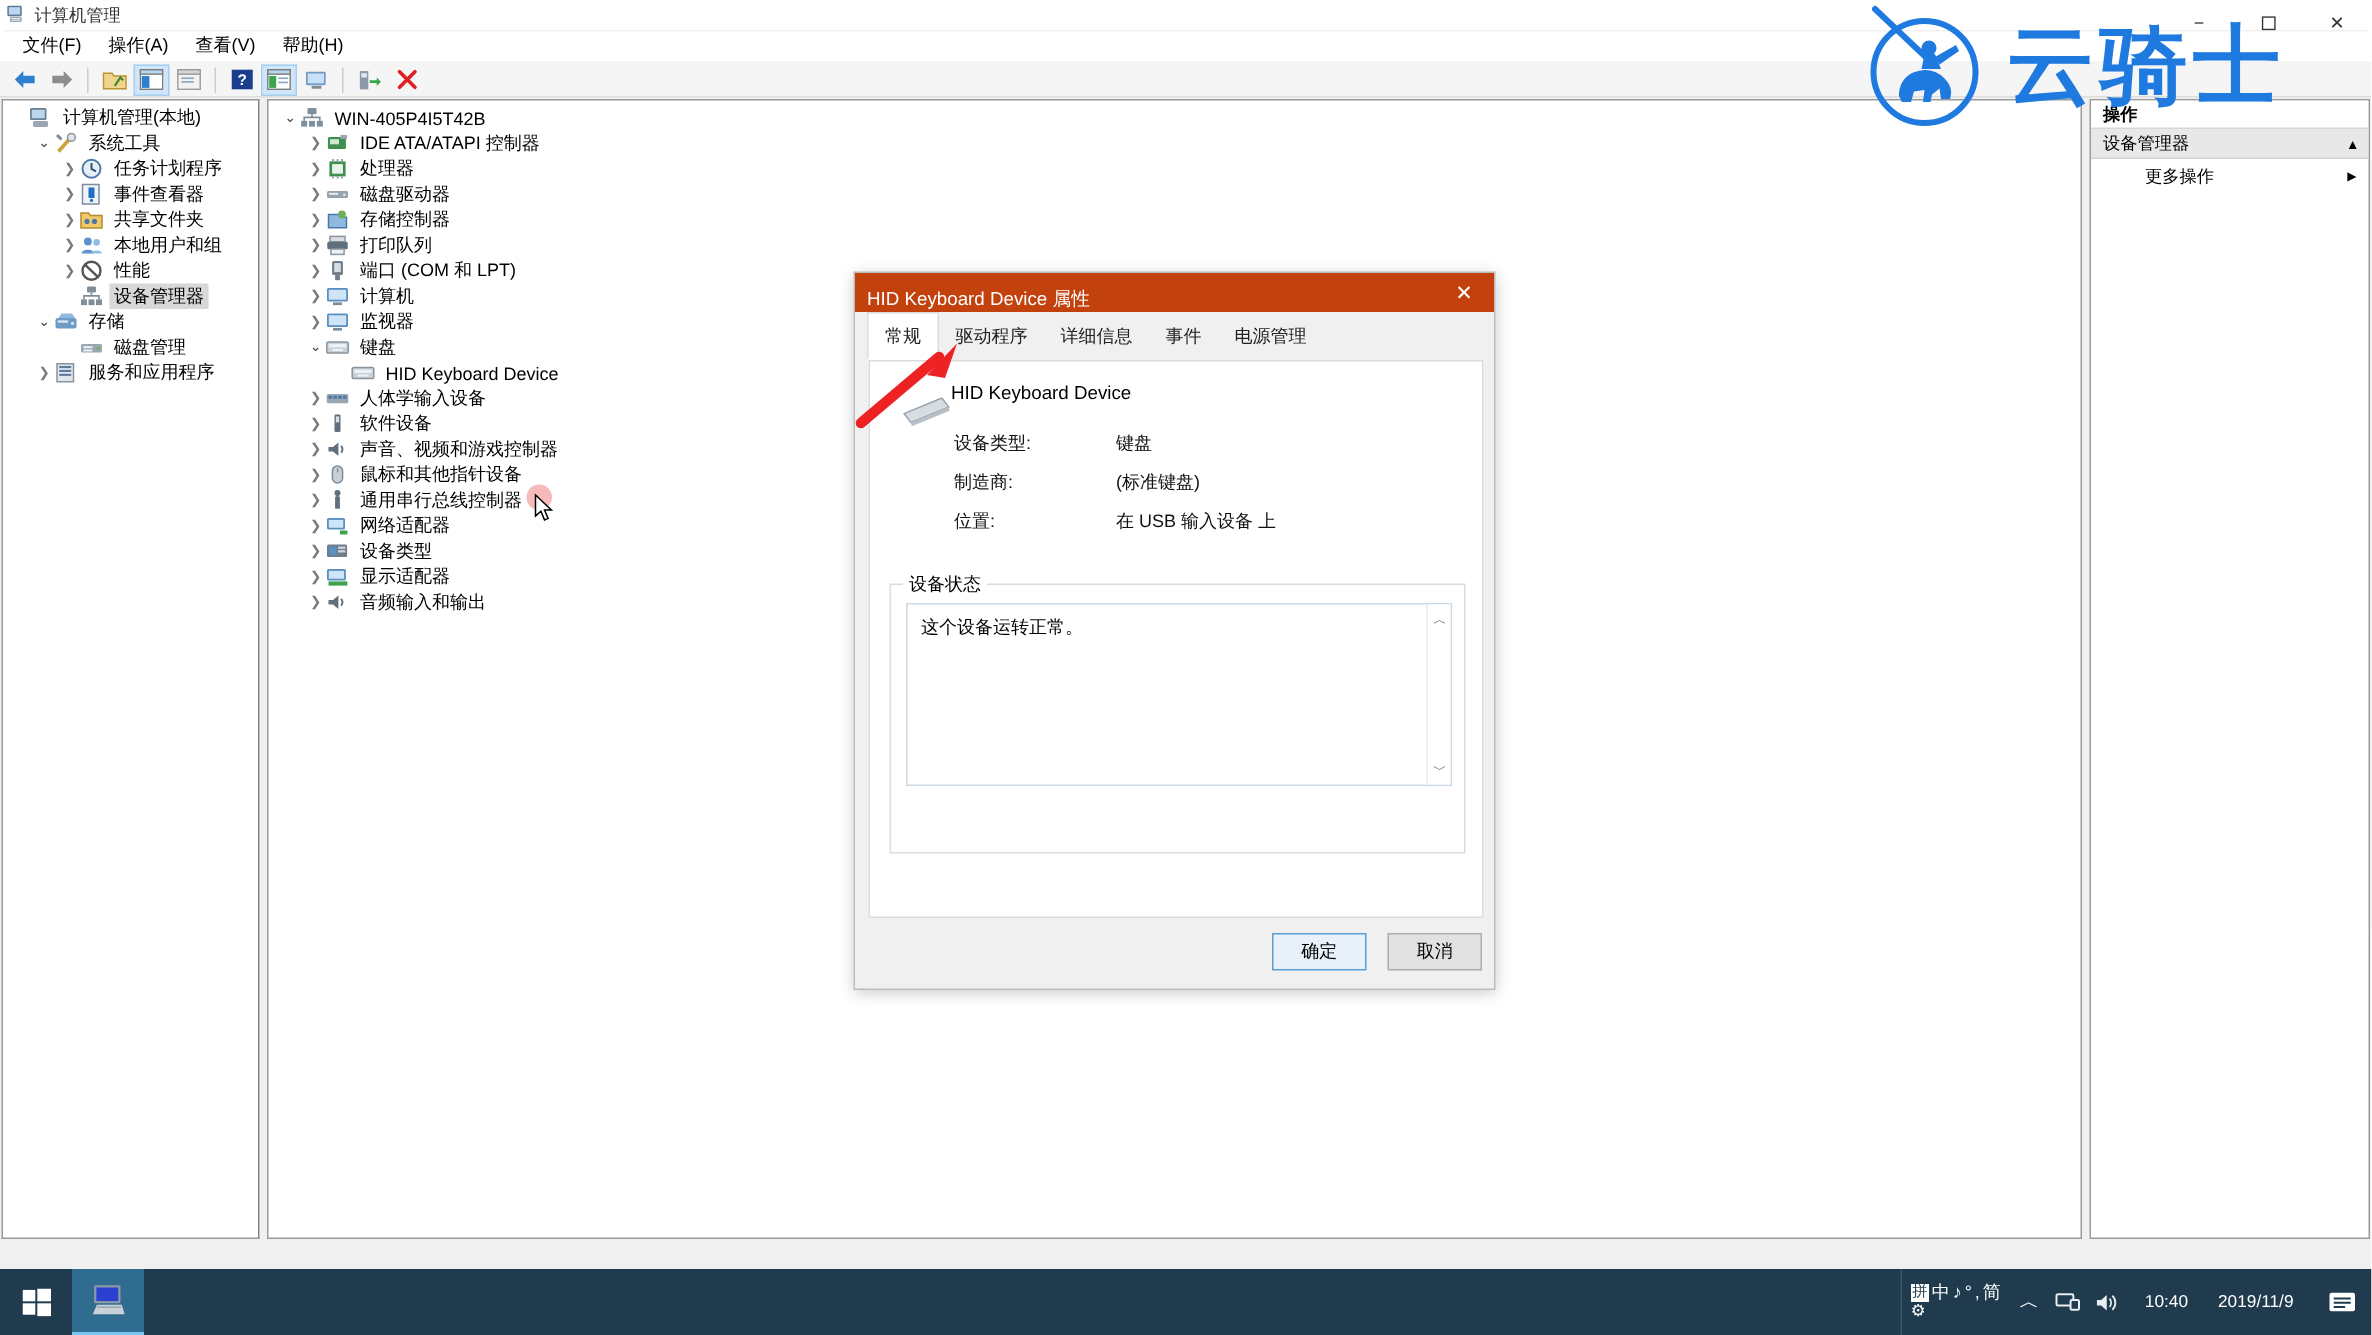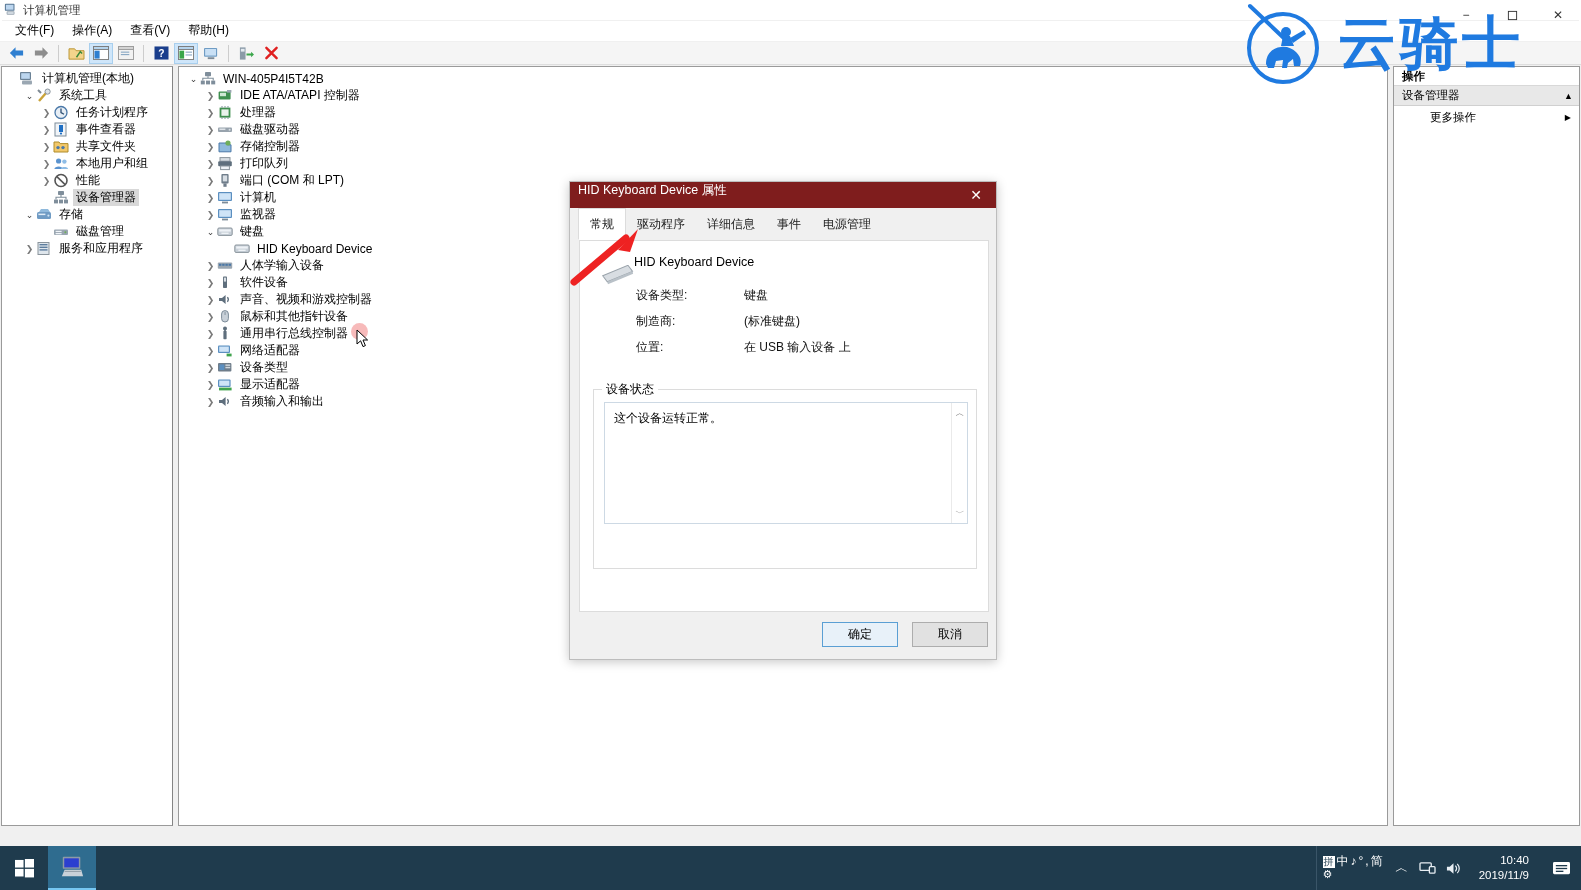--- a/index.html
+++ b/index.html
@@ -102,21 +102,21 @@
     letter-spacing:4px; line-height:74px;
   }
 
   
   #dialog {
     position:absolute; left:569px; top:181px; width:428px; height:479px;
     background:#f0f0f0; border:1px solid #bdbdbd; z-index:60;
     box-shadow:0 2px 10px rgba(0,0,0,.22);
   }
   #dlg-title {
-    height:26px; background:#7f1d1d; color:#fff; display:flex; align-items:flex-start;
+    height:26px; background:#c2410c; color:#fff; display:flex; align-items:flex-end;
     padding-left:8px; font-size:12.5px;
   }
   #dlg-title .dlg-close {
     margin-left:auto; width:40px; height:26px; display:flex; align-items:center; justify-content:center;
     font-size:14px; color:#fff;
   }
 
   #dlg-tabs { height:22px; margin:9px 0 0 8px; display:flex; align-items:flex-end; gap:0px; }
   .dtab { height:21px; padding:15px 11px; font-size:12px; display:flex; align-items:center; color:#222;margin-top:12px; }
   .dtab.active { background:#fff; border:1px solid #dcdcdc; border-bottom:1px solid #fff; position:relative; top:1px; }
@@ -147,21 +147,21 @@
   .sbar {
     position:absolute; right:0; top:0; width:16px; height:100%;
     background:#fff; border-left:1px solid #eaeaea;
   }
   .sbar .arrow { position:absolute; left:0; width:16px; height:16px;
                  display:flex; align-items:center; justify-content:center; font-size:9px; color:#7a7a7a;}
   .sbar .up { top:2px; } .sbar .dn { bottom:2px; }
 
   #dlg-buttons { position:absolute; right:8px; bottom:12px; display:flex; gap:14px; }
   .dbtn {
-    width:76px; height:25px; font-size:12px; display:flex; align-items:center; justify-content:center;
+    width:63px; height:25px; font-size:12px; display:flex; align-items:center; justify-content:center;
     background:#e1e1e1; border:1px solid #adadad; color:#000;
   }
   .dbtn.default { background:#e8f1f9; border:1px solid #5a9fd4; }
 
   
   #annot-arrow { position:absolute; left:560px; top:220px; width:90px; height:70px; z-index:70; pointer-events:none; }
 
   
   #click-blob {
     position:absolute; left:351px; top:323px; width:17px; height:17px; border-radius:50%;
@@ -180,22 +180,22 @@
     background:#2f6c8f; border-bottom:2px solid #76c7f2;
   }
   #tray { margin-left:auto; display:flex; align-items:center; height:44px; }
   .tray-ime {
     display:flex; flex-direction:column; align-items:flex-start;
     font-size:12px; line-height:13px; padding:0 6px; color:#fff;
   }
   .tray-ime .row1 { display:flex; align-items:center; gap:2px; }
   .tray-ico { width:26px; height:44px; display:flex; align-items:center; justify-content:center; font-size:13px; }
   #clock {
-    display:flex; flex-direction:column; align-items:flex-end; justify-content:center;
-    font-size:11.5px; line-height:15px; padding:0 12px; min-width:72px;
+    display:flex; flex-direction:row; align-items:flex-start; justify-content:center;
+    font-size:11.5px; line-height:15px; padding:0 12px; min-width:72px;gap:20px;
   }
   #notif { width:40px; height:44px; display:flex; align-items:center; justify-content:center; }
   .sep-v { width:1px; height:44px; background:#3a5568; }
 </style>
 </head>
 <body>
 
 <div id="app-window">
 
   <div id="titlebar">

